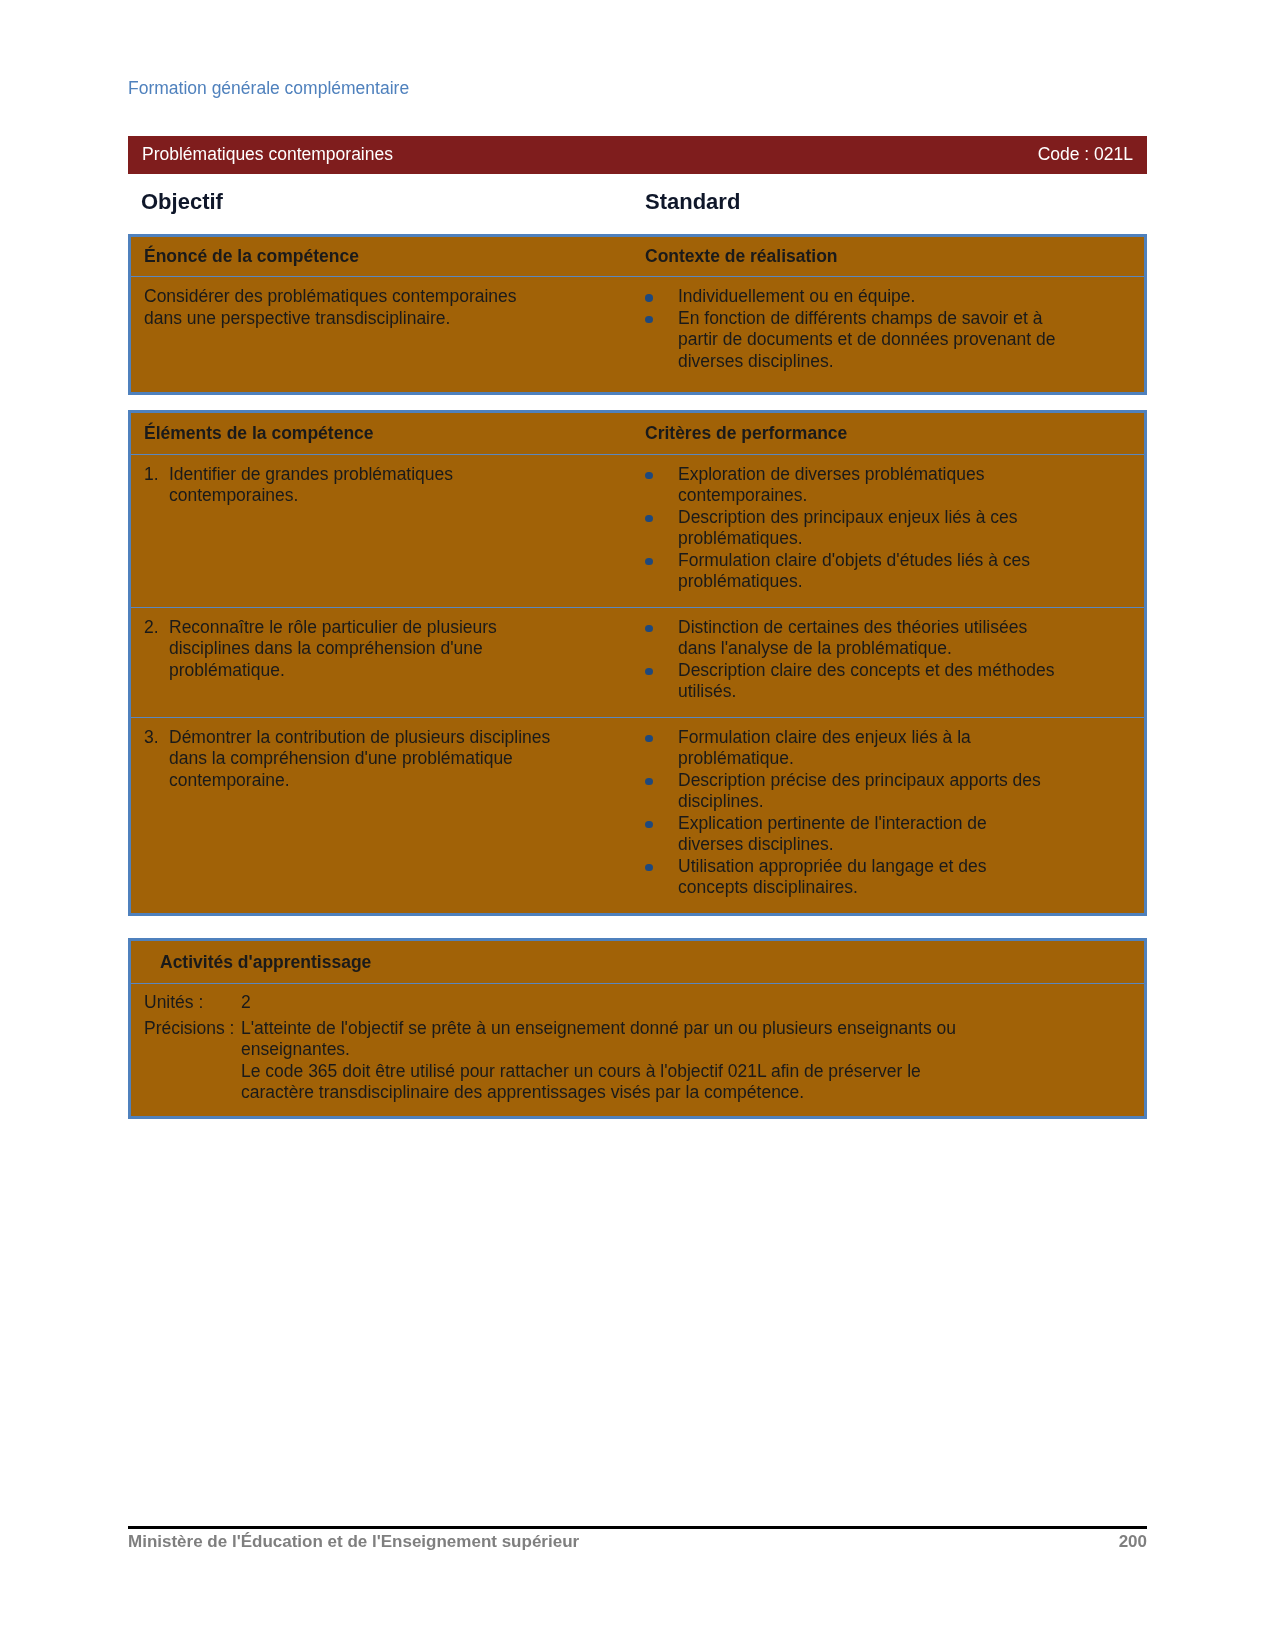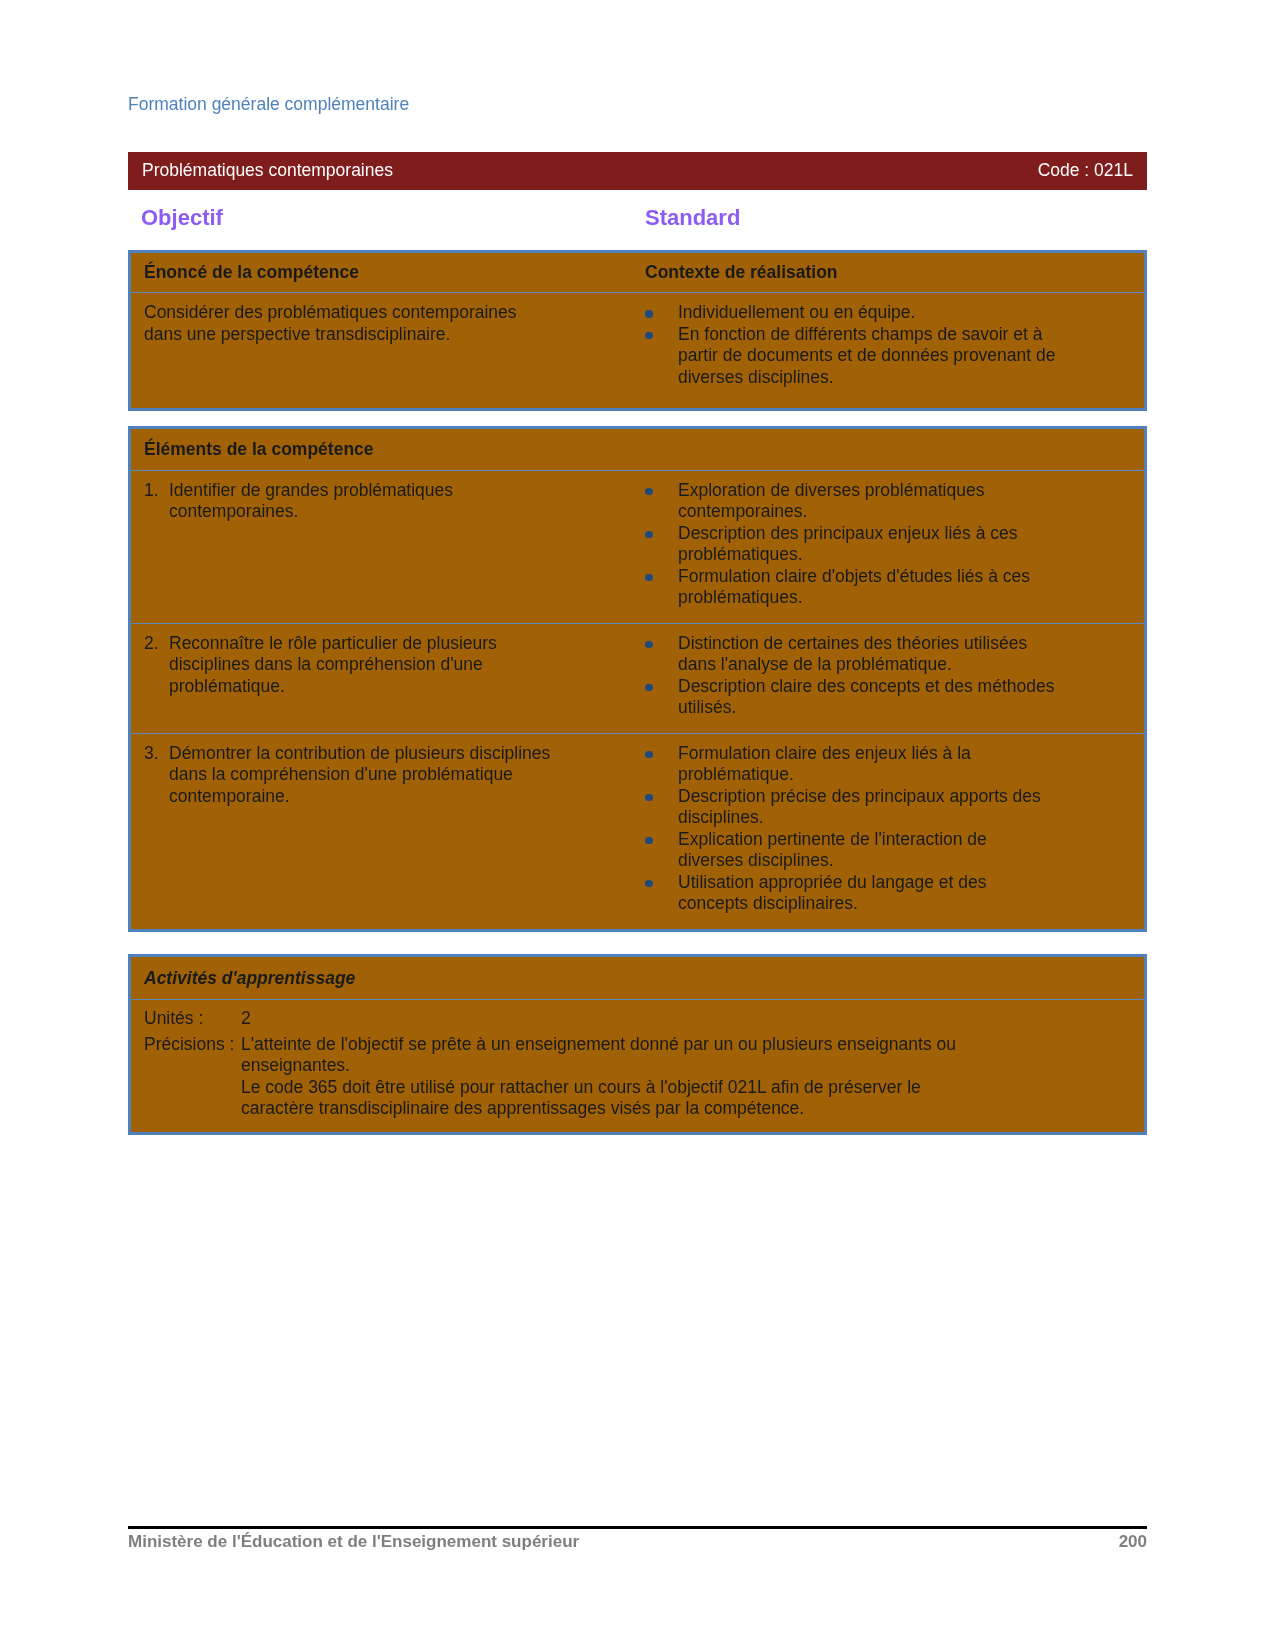--- a/index.html
+++ b/index.html
@@ -2,49 +2,49 @@
 <html><head>
 <meta charset="utf-8">
 <style>
   html,body { margin:0; padding:0; }
   body {
     width:1275px; height:1650px; background:#ffffff; position:relative;
     font-family:"Liberation Sans", sans-serif;
     font-size:17.5px; line-height:21.5px; color:#1a1a1a;
     -webkit-font-smoothing:antialiased;
   }
-  .content { position:absolute; left:128px; top:16px; width:1019px; }
+  .content { position:absolute; left:128px; top:0; width:1019px; }
   .pre { white-space:pre-line; }
 
   
   .eyebrow { padding-top:78px; color:#4F81BD; }
 
   
   .banner {
     margin-top:36px; height:38px; background:#7f1d1d; color:#ffffff;
     display:flex; align-items:center; justify-content:space-between;
     padding:0 14px; box-sizing:border-box;
   }
 
   
   .col-headings { margin-top:14px; display:flex; height:27px; }
-  .col-h { font-weight:bold; color:#8b5cf6; font-size:22px; line-height:27px; }
+  .col-h { font-weight:bold; color:#0f172a; font-size:22px; line-height:27px; }
   .col-h.left { width:517px; padding-left:13px; box-sizing:border-box; }
 
   
   .tbl { border:3px solid #4F81BD; box-sizing:border-box; background:#a16207; }
   .t1 { margin-top:19px; }
   .t2 { margin-top:15px; }
   .t3 { margin-top:22px; }
   .thead { display:flex; border-bottom:1.5px solid #5a87bf; font-weight:bold; }
   .thead .hcell { padding:9px 0 9px 13px; box-sizing:border-box; }
   .thead .hcell.left { width:514px; }
   .thead .hcell.right { flex:1; padding-left:0; }
   .t2 .thead .hcell { padding-top:10px; }
-  .t3 .thead { padding:11px 13px 10px 13px;font-style:italic; }
+  .t3 .thead { padding:11px 13px 10px 29px; }
 
   .tbody { display:flex; }
   .cell-left { width:514px; box-sizing:border-box; padding:9px 13px 9px 13px; }
   .cell-right { flex:1; box-sizing:border-box; padding:9px 8px 9px 0; }
   .t1 .cell-left, .t1 .cell-right { padding-bottom:20px; }
 
   
   .trow { display:flex; }
   .trow + .trow { border-top:1.5px solid #5a87bf; }
   .trow .cell-left { padding-bottom:14px; }
@@ -116,20 +116,21 @@
 partir de documents et de données provenant de
 diverses disciplines.</span>
         </div>
       </div>
     </div>
   </div>
 
   <div class="tbl t2">
     <div class="thead">
       <div class="hcell left">Éléments de la compétence</div>
+      <div class="hcell right">Critères de performance</div>
     </div>
 
     <div class="trow">
       <div class="cell-left">
         <div class="numitem">
           <span class="num">1.</span>
           <span class="numtext pre">Identifier de grandes problématiques
 contemporaines.</span>
         </div>
       </div>

